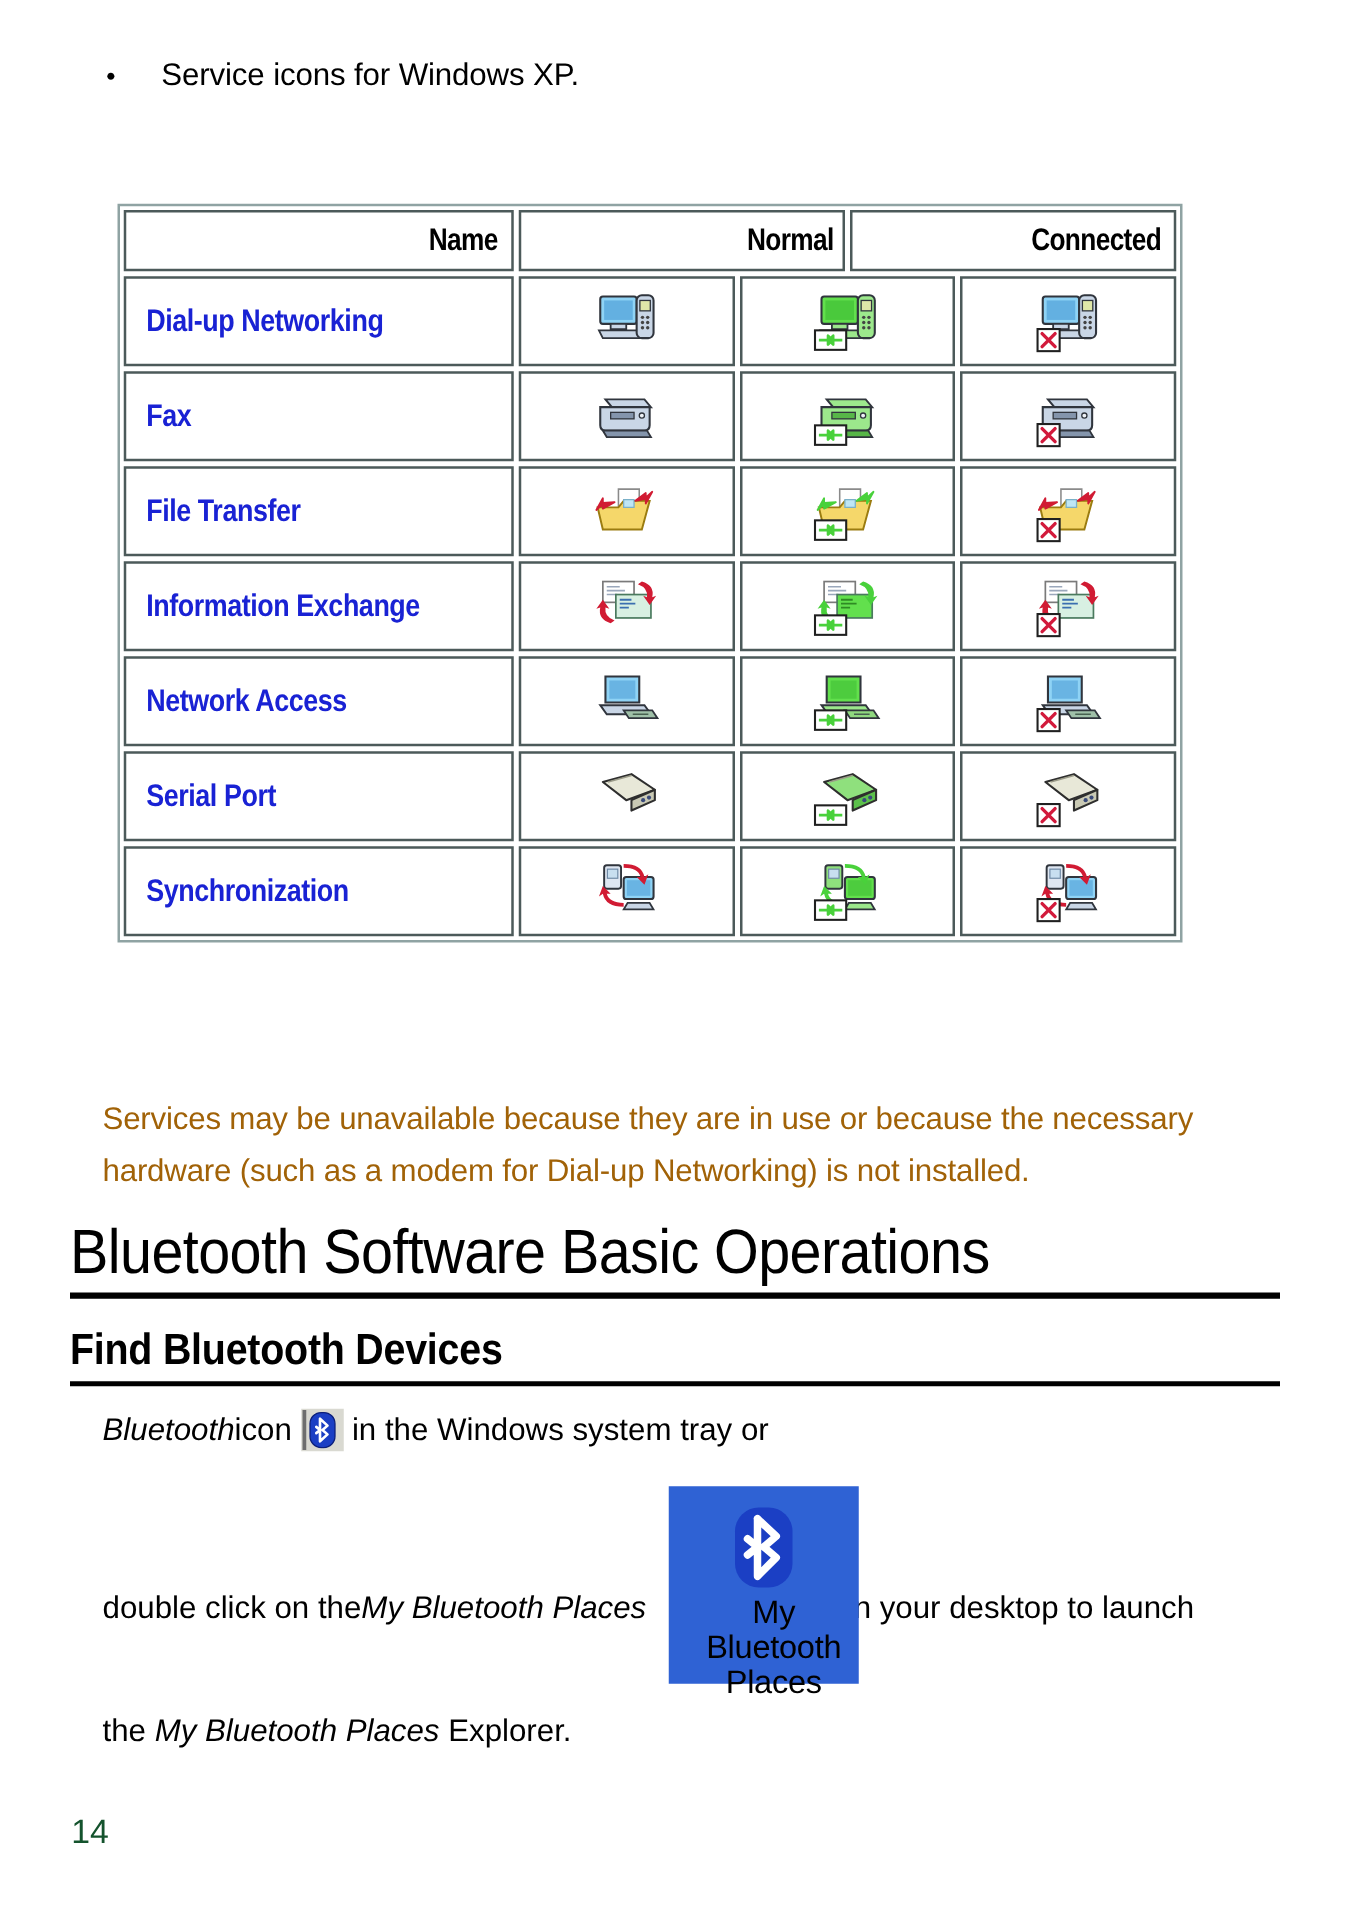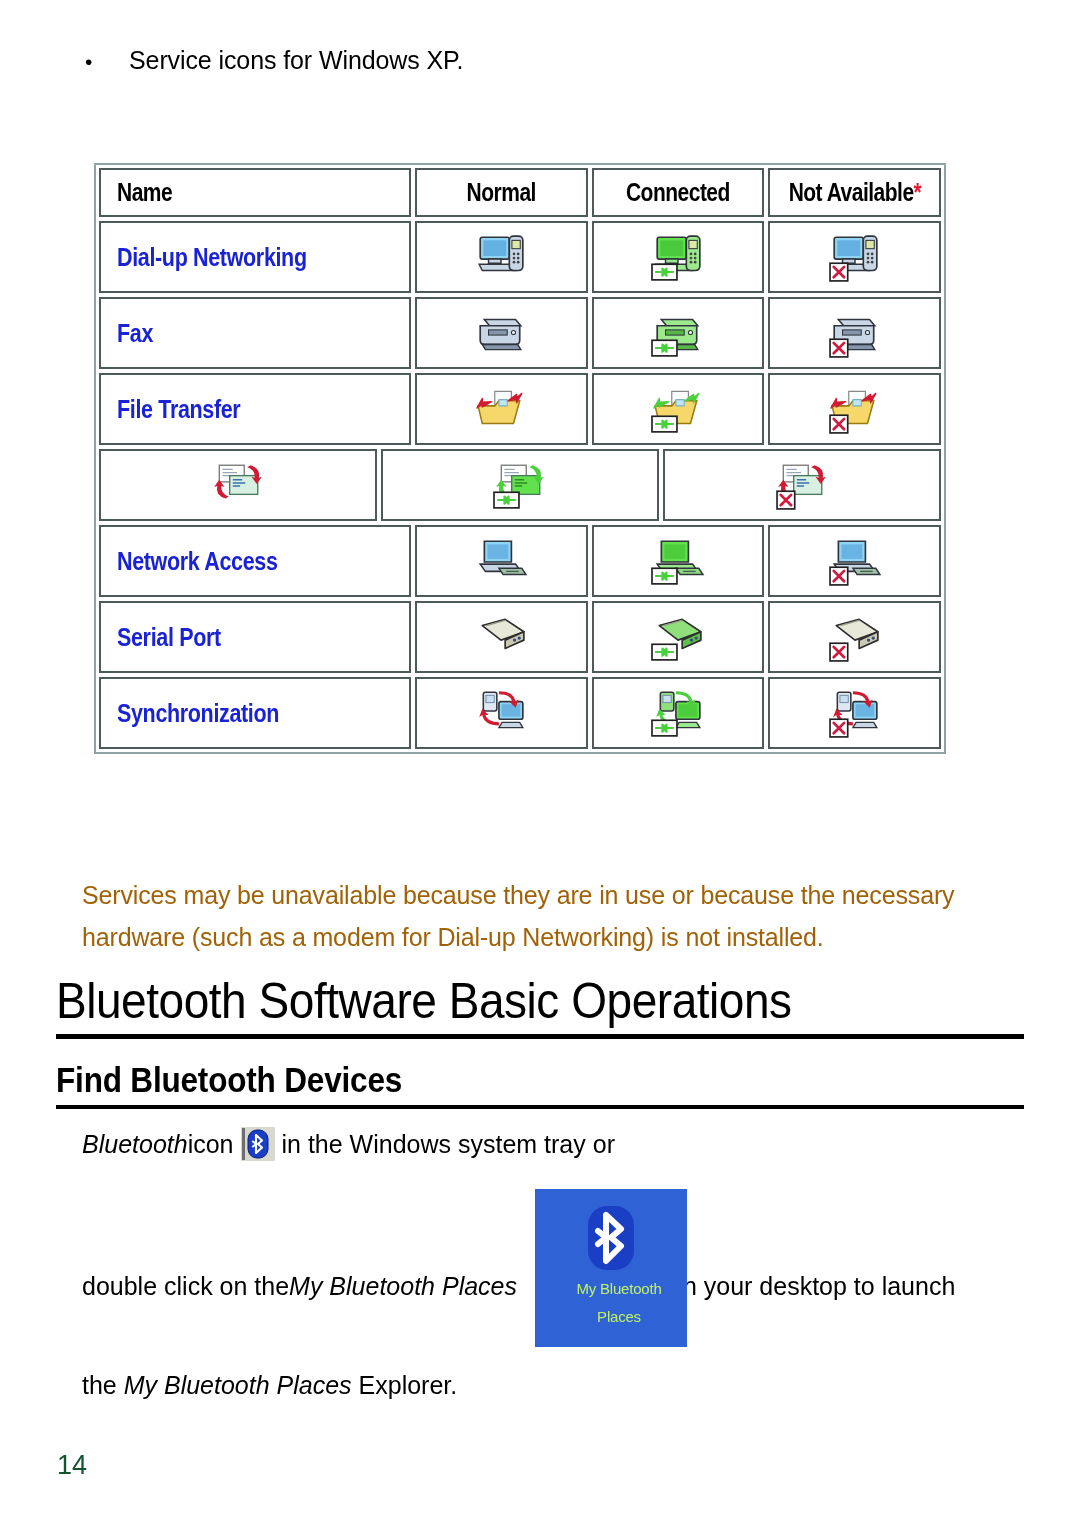--- a/index.html
+++ b/index.html
@@ -68,21 +68,21 @@
   }
   .cell.name-col {
     flex: 0 0 312px;
     padding-left: 16px;
   }
   .cell.icon-col {
     flex: 1 1 0;
     justify-content: center;
   }
 
-  .head-row .cell { height: 49px; }
+  .head-row .cell { height: 49px; justify-content: flex-end; }
   .head-row .cell-text {
     font-size: 25px;
     font-weight: bold;
     letter-spacing: -0.6px;
     transform: scaleX(0.84);
     transform-origin: left center;
     white-space: nowrap;
     color: #000;
   }
   .head-row .cell.icon-col .cell-text {
@@ -228,22 +228,22 @@
     left: 50%;
     top: 14px;
     transform: translateX(-50%);
   }
   .desktop-icon .di-label {
     position: absolute;
     left: 0;
     right: 0;
     top: 86px;
     text-align: center;
-    color: #bef264;
-    font-size: 15px;
+    color: #000000;
+    font-size: 26px;
     line-height: 28px;
     letter-spacing: -0.2px;
     margin-left: 16px;
   }
 
   .line-places .spacer-icon {
     display: inline-block;
     width: 152px;
     flex: 0 0 152px;
   }
@@ -271,23 +271,20 @@
 
     <div class="svc-row head-row">
       <div class="cell name-col">
         <span class="cell-text">Name</span>
       </div>
       <div class="cell icon-col">
         <span class="cell-text">Normal</span>
       </div>
       <div class="cell icon-col">
         <span class="cell-text">Connected</span>
-      </div>
-      <div class="cell icon-col">
-        <span class="cell-text"><span>Not Available</span><span class="asterisk">*</span></span>
       </div>
     </div>
 
     <div id="table-body">
         <div class="svc-row body-row">
           <div class="cell name-col">
             <span class="row-label">Dial-up Networking</span>
           </div>
           <div class="cell icon-col">
             <span class="svc-icon">
@@ -459,20 +456,23 @@
                 </g>
                 <g>
                   <rect x="2" y="31" width="17" height="17" fill="#ffffff" stroke="#202020" stroke-width="1.6"></rect>
                   <path d="M5.5 34.5 L15.5 44.5 M15.5 34.5 L5.5 44.5" stroke="#d21a3c" stroke-width="2.6" stroke-linecap="round"></path>
                 </g>
               </svg>
             </span>
           </div>
         </div>
         <div class="svc-row body-row">
+          <div class="cell name-col">
+            <span class="row-label">Information Exchange</span>
+          </div>
           <div class="cell icon-col">
             <span class="svc-icon">
               <svg viewBox="0 0 52 50" aria-hidden="true">
                 <g>
                   <rect x="8" y="6" width="24" height="16" fill="#ffffff" stroke="#7a7a7a" stroke-width="1.3"></rect>
                   <path d="M11 10 h10 M11 13 h14 M11 16 h8" stroke="#9aa7bb" stroke-width="1.2"></path>
                   <rect x="18" y="16" width="27" height="18" fill="#d8f0e2" stroke="#4a7a5e" stroke-width="1.3"></rect>
                   <path d="M21 20 h9 M21 23 h12 M21 26 h7" stroke="#3b6fb0" stroke-width="1.4"></path>
                   <path d="M38 6 q10 3 8 12 l3 -1 l-5 7 l-5 -7 l3 1 q1 -7 -7 -10 z" fill="#d11b33"></path>
                   <path d="M14 38 q-10 -3 -8 -12 l-3 1 l5 -7 l5 7 l-3 -1 q-1 7 7 10 z" fill="#d11b33"></path>

